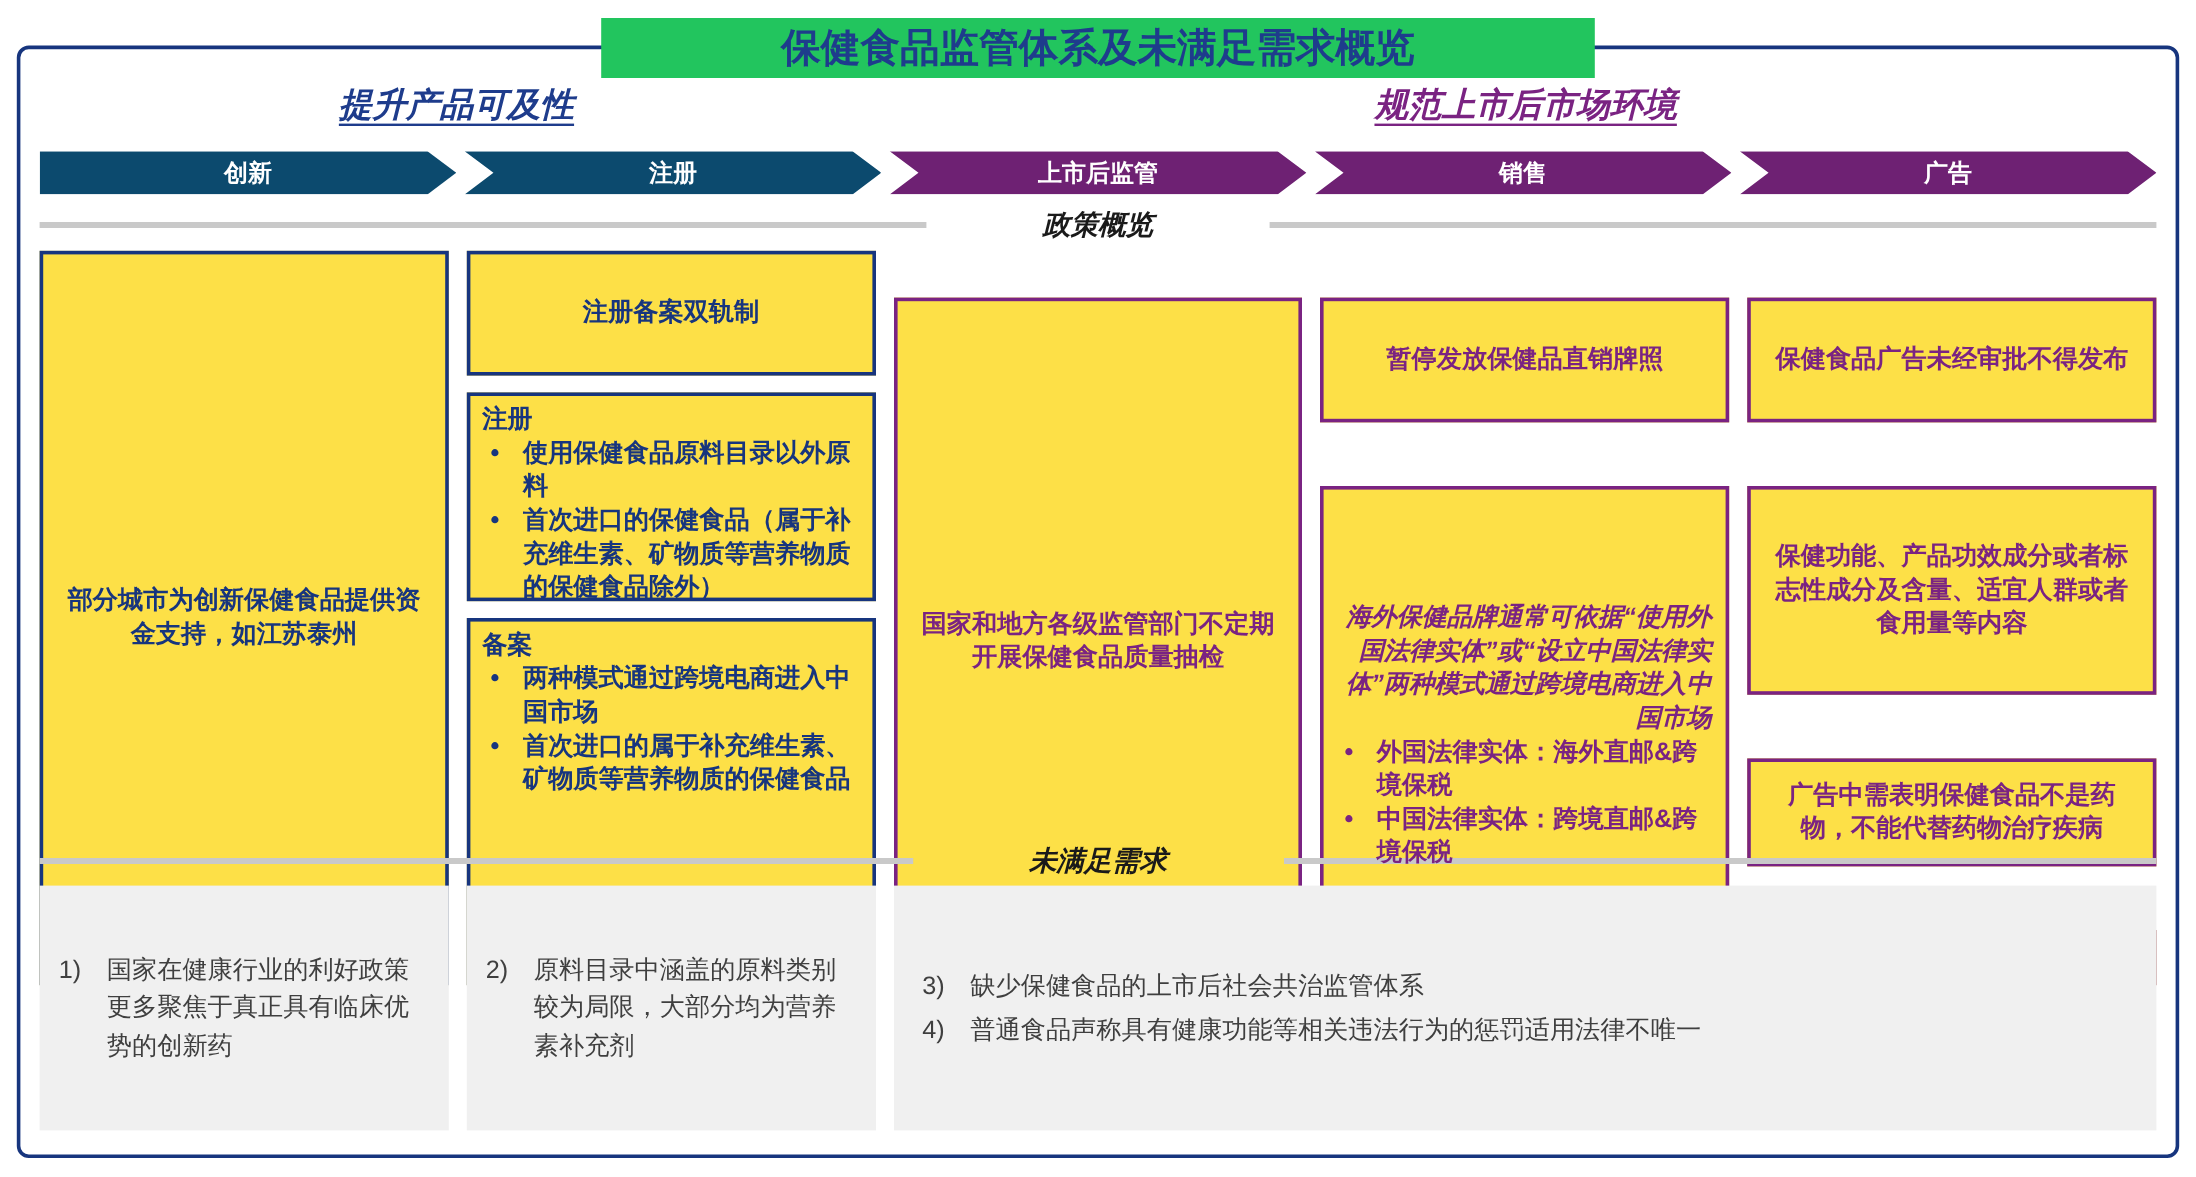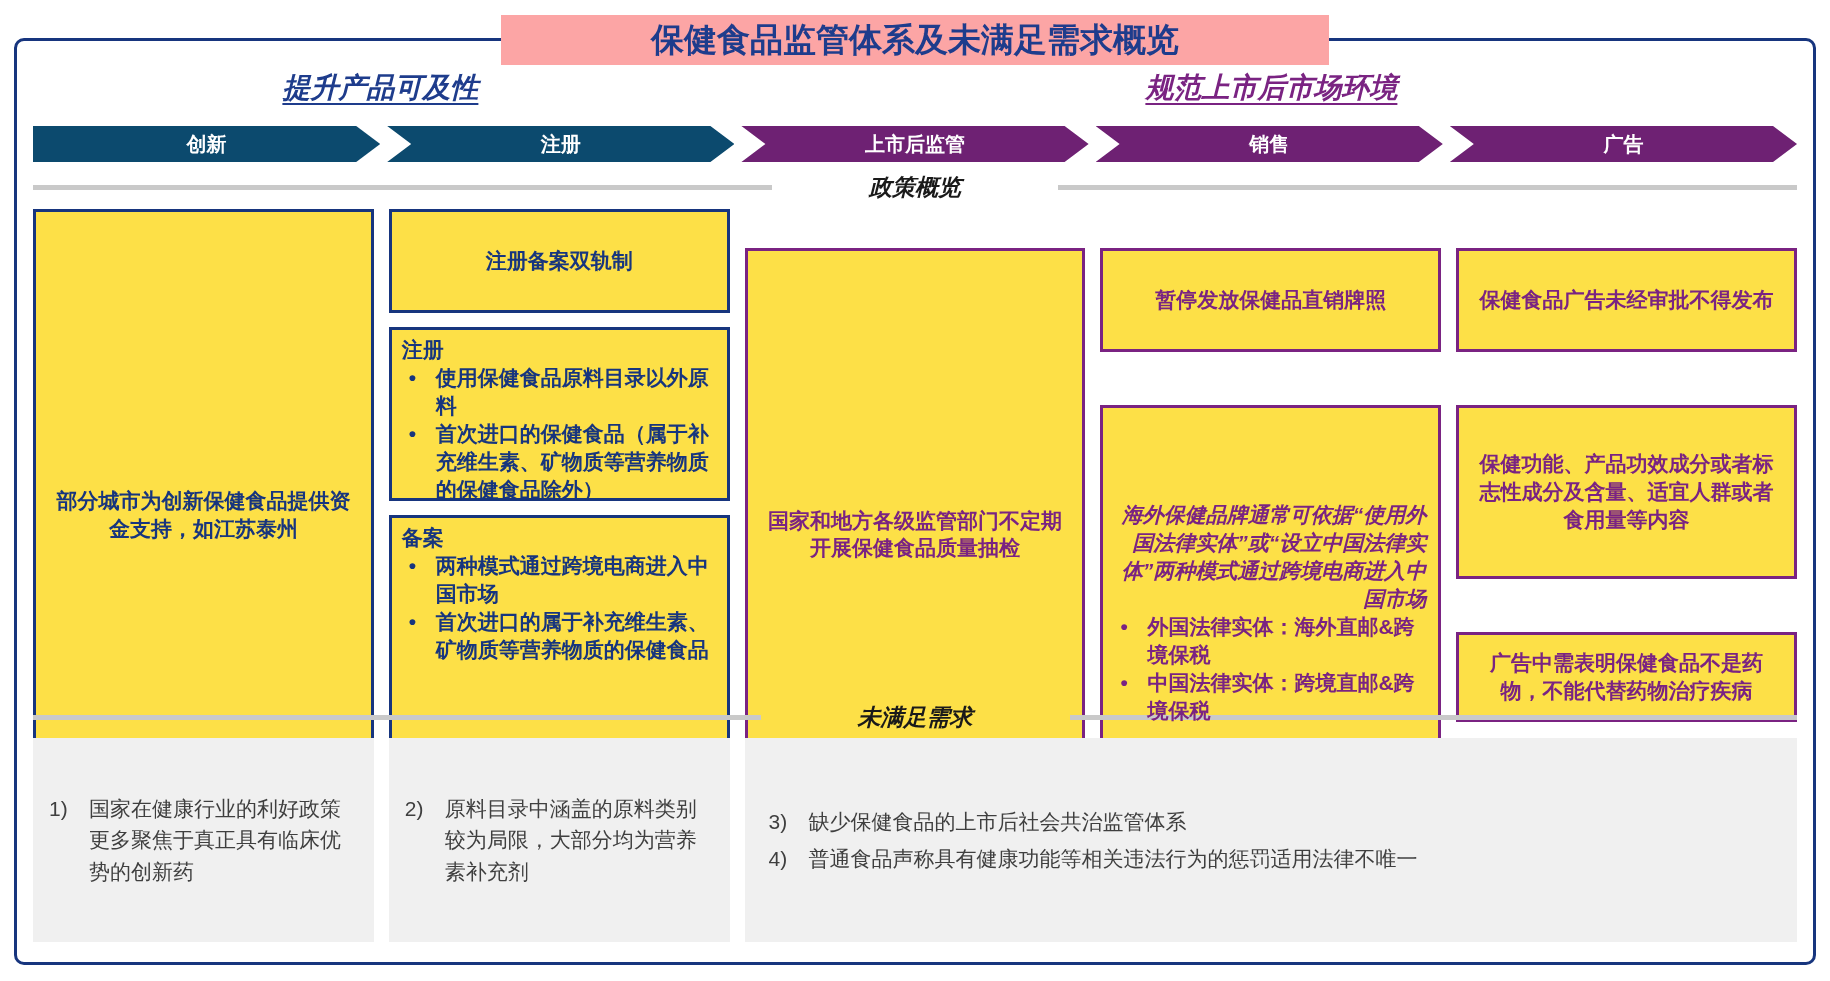--- a/index.html
+++ b/index.html
@@ -4,21 +4,21 @@
 <style>
   * { margin:0; padding:0; box-sizing:border-box; }
   html,body { width:1830px; height:981px; background:#ffffff; overflow:hidden;
               font-family:"Liberation Sans","DejaVu Sans",sans-serif; }
 
   
   .frame { position:relative; margin:38px 14px 0 14px; height:927px;
            border:3px solid #17357E; border-radius:10px; }
 
   .title-box { position:absolute; top:-26px; left:50%; transform:translateX(-50%);
-               background:#fca5a5; padding:0 150px; height:50px;
+               background:#22c55e; padding:0 150px; height:50px;
                display:flex; align-items:center; white-space:nowrap; }
   .title-box span { font-size:33px; font-weight:bold; color:#1E3C8C; }
 
   
   .headers-row { display:flex; margin-top:28px; padding:0 7px; }
   .hdr { font-size:28px; font-weight:bold; font-style:italic;
          text-decoration:underline; text-underline-offset:6px;
          text-decoration-thickness:2px; text-align:center; }
   .hdr-blue  { width:40%; color:#1E3C8C; }
   .hdr-purple{ width:60%; color:#7A2382; }

